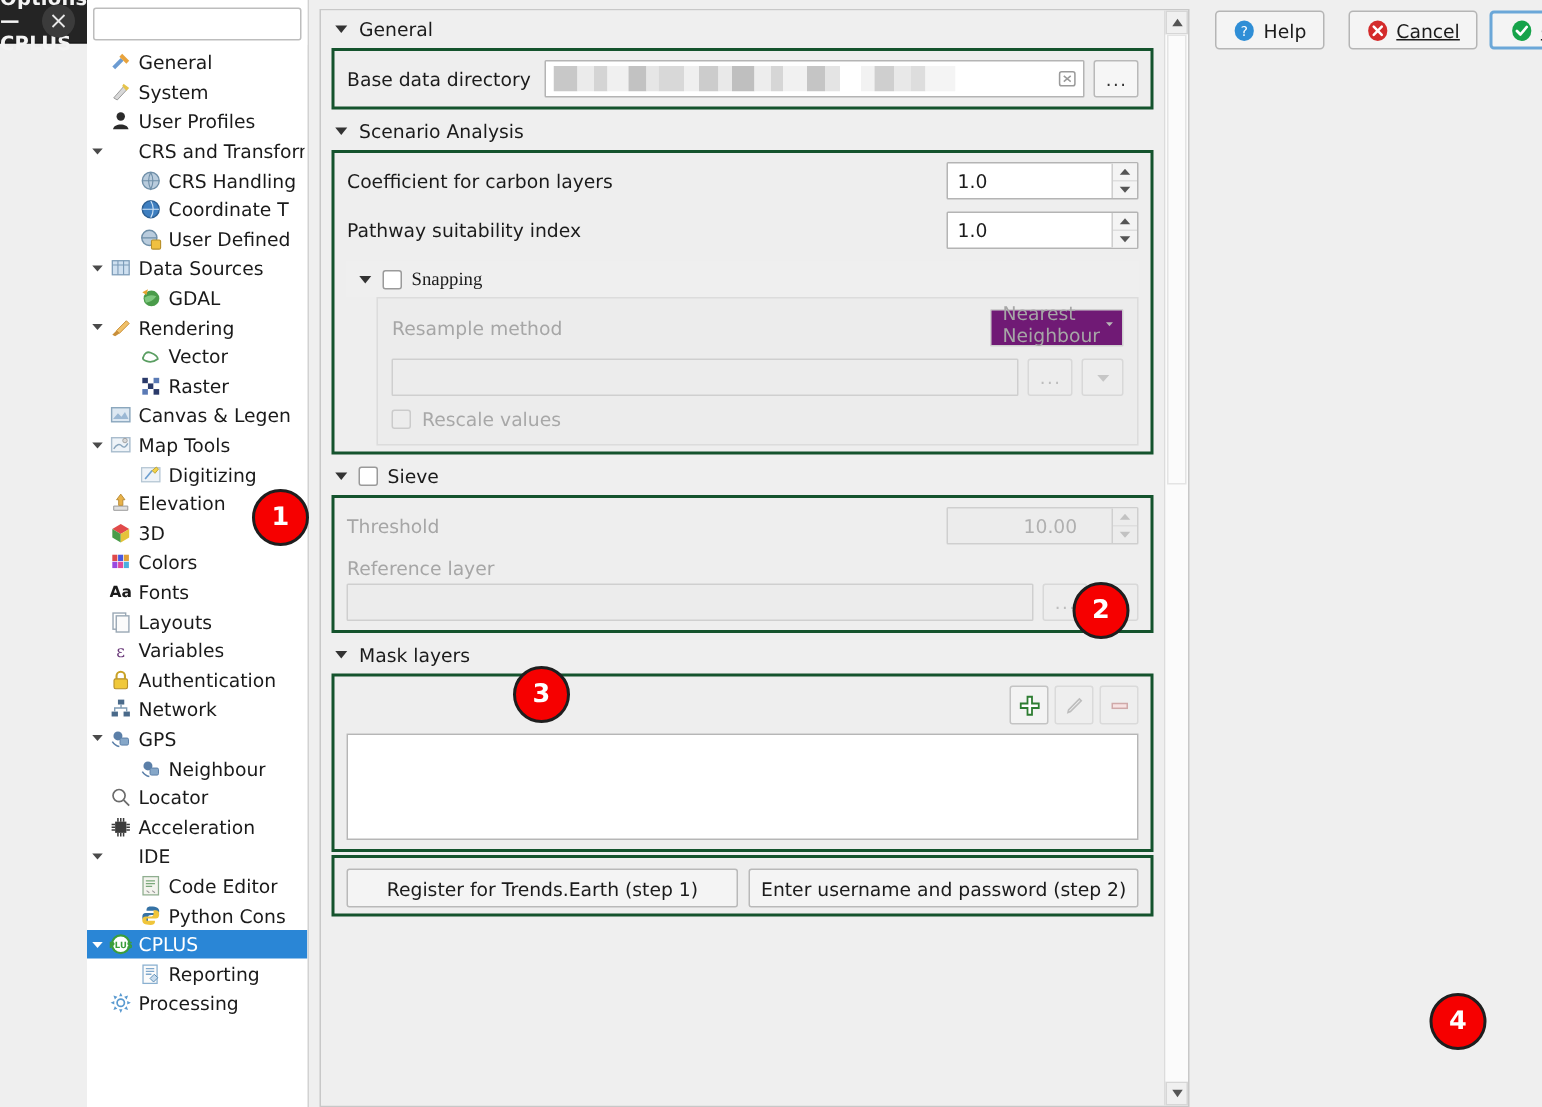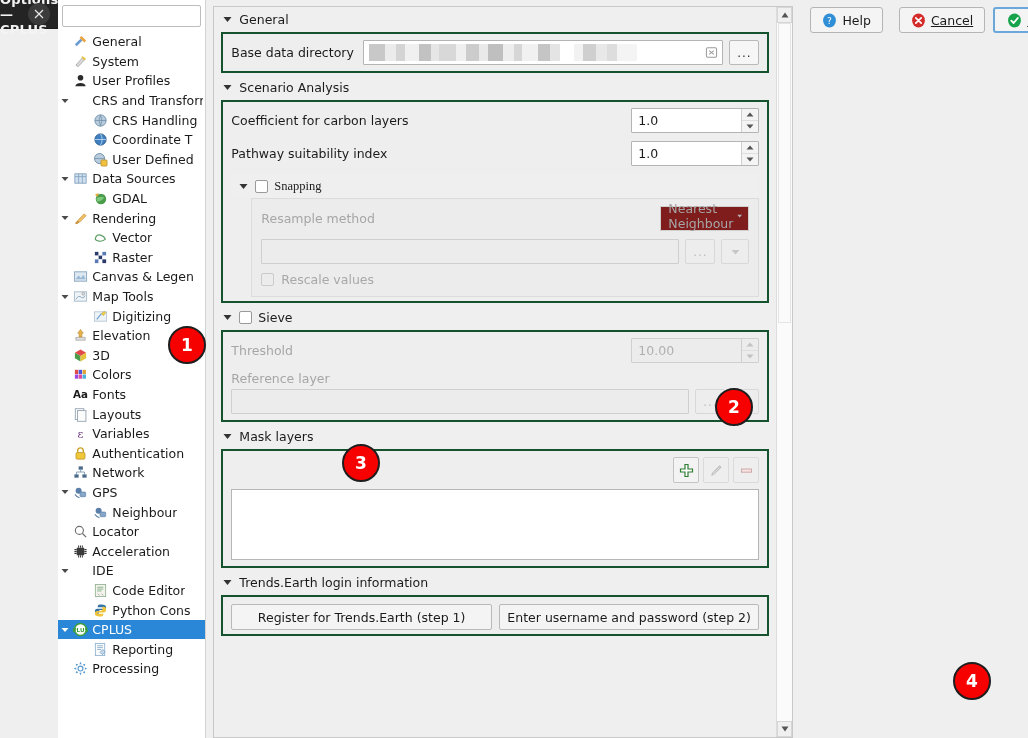--- a/index.html
+++ b/index.html
@@ -171,37 +171,37 @@
     flex: 1; height: 25px;
     border: 1px solid #b4b4b4;
     background: #ffffff;
     display: flex; align-items: stretch;
     border-radius: 1px; min-width: 0;
   }
   .spin .spin-val {
     flex: 1; display: flex; align-items: center;
     padding-left: 6px; font-size: 12.5px; color: #1b1b1b;
   }
-  .spin.disabled { background: #ececec; border-color: #cfcfcf; }
+  .spin.disabled { background: #ececec; border-color: #cfcfcf; padding-left: 44px; }
   .spin.disabled .spin-val { color: #b0b0b0; }
   .spin-btns {
     width: 17px; min-width: 17px;
     border-left: 1px solid #cfcfcf;
     display: flex; flex-direction: column;
     background: #f4f4f4;
   }
   .spin-btns div {
     flex: 1; display: flex; align-items: center; justify-content: center;
   }
   .spin-btns div:first-child { border-bottom: 1px solid #dedede; }
 
   .combo {
     flex: 1; height: 25px;
     border: 1px solid #cfcfcf;
-    background: #7f1d1d;
+    background: #701a75;
     display: flex; align-items: center; justify-content: space-between;
     padding: 0 6px 6px 7px;
     font-size: 12.5px; color: #a6a6a6;
     border-radius: 1px; min-width: 0;
   }
 
   .small-btn {
     width: 30px; min-width: 30px; height: 25px;
     margin-left: 6px;
     border: 1px solid #b9b9b9;
@@ -921,28 +921,20 @@
               </div>
               <div class="tool-btn disabled">
                 <svg width="15" height="15" viewBox="0 0 15 15">
                   <rect x="2.5" y="6" width="10" height="3.2" fill="#f7e2e2" stroke="#cfa9a9" stroke-width="1"></rect>
                 </svg>
               </div>
             </div>
             <div class="mask-list"></div>
           </div>
 
-          <div class="group-header">
-            <span class="gh-tri">
-              <svg width="9" height="9" viewBox="0 0 9 9">
-                  <path d="M0.5 2 L8.5 2 L4.5 7 Z" fill="#333"></path>
-                </svg>
-            </span>
-            <span>Trends.Earth login information</span>
-          </div>
           <div class="group-box" style="padding-top:4px;padding-bottom:4px;">
             <div class="dual-btn-row">
               <div class="wide-btn">Register for Trends.Earth (step 1)</div>
               <div class="wide-btn">Enter username and password (step 2)</div>
             </div>
           </div>
 
         </div>
 
         <div id="vscroll">

